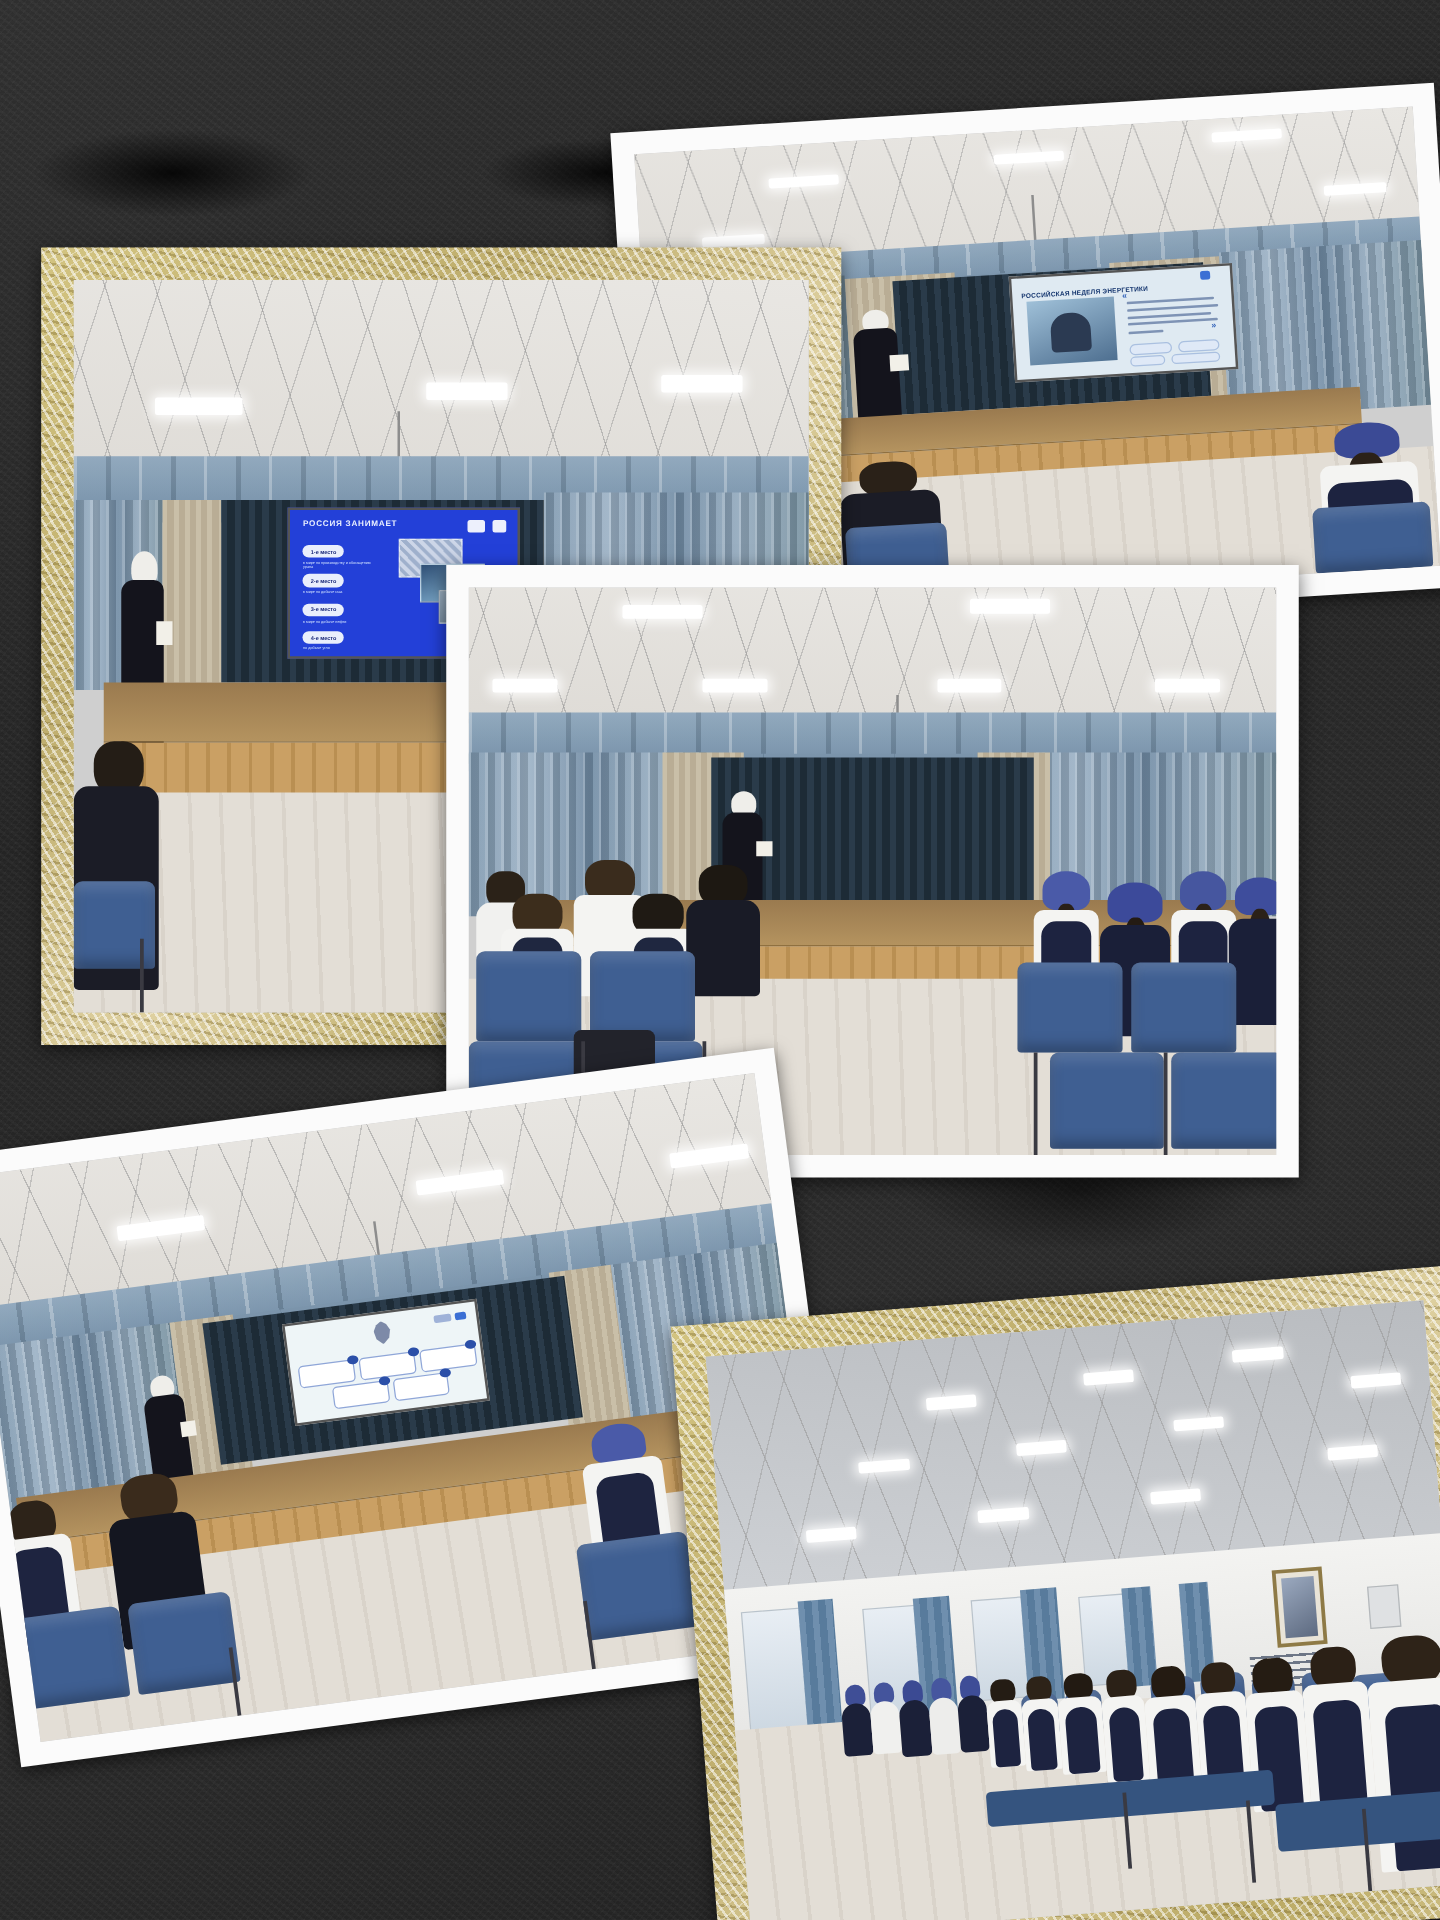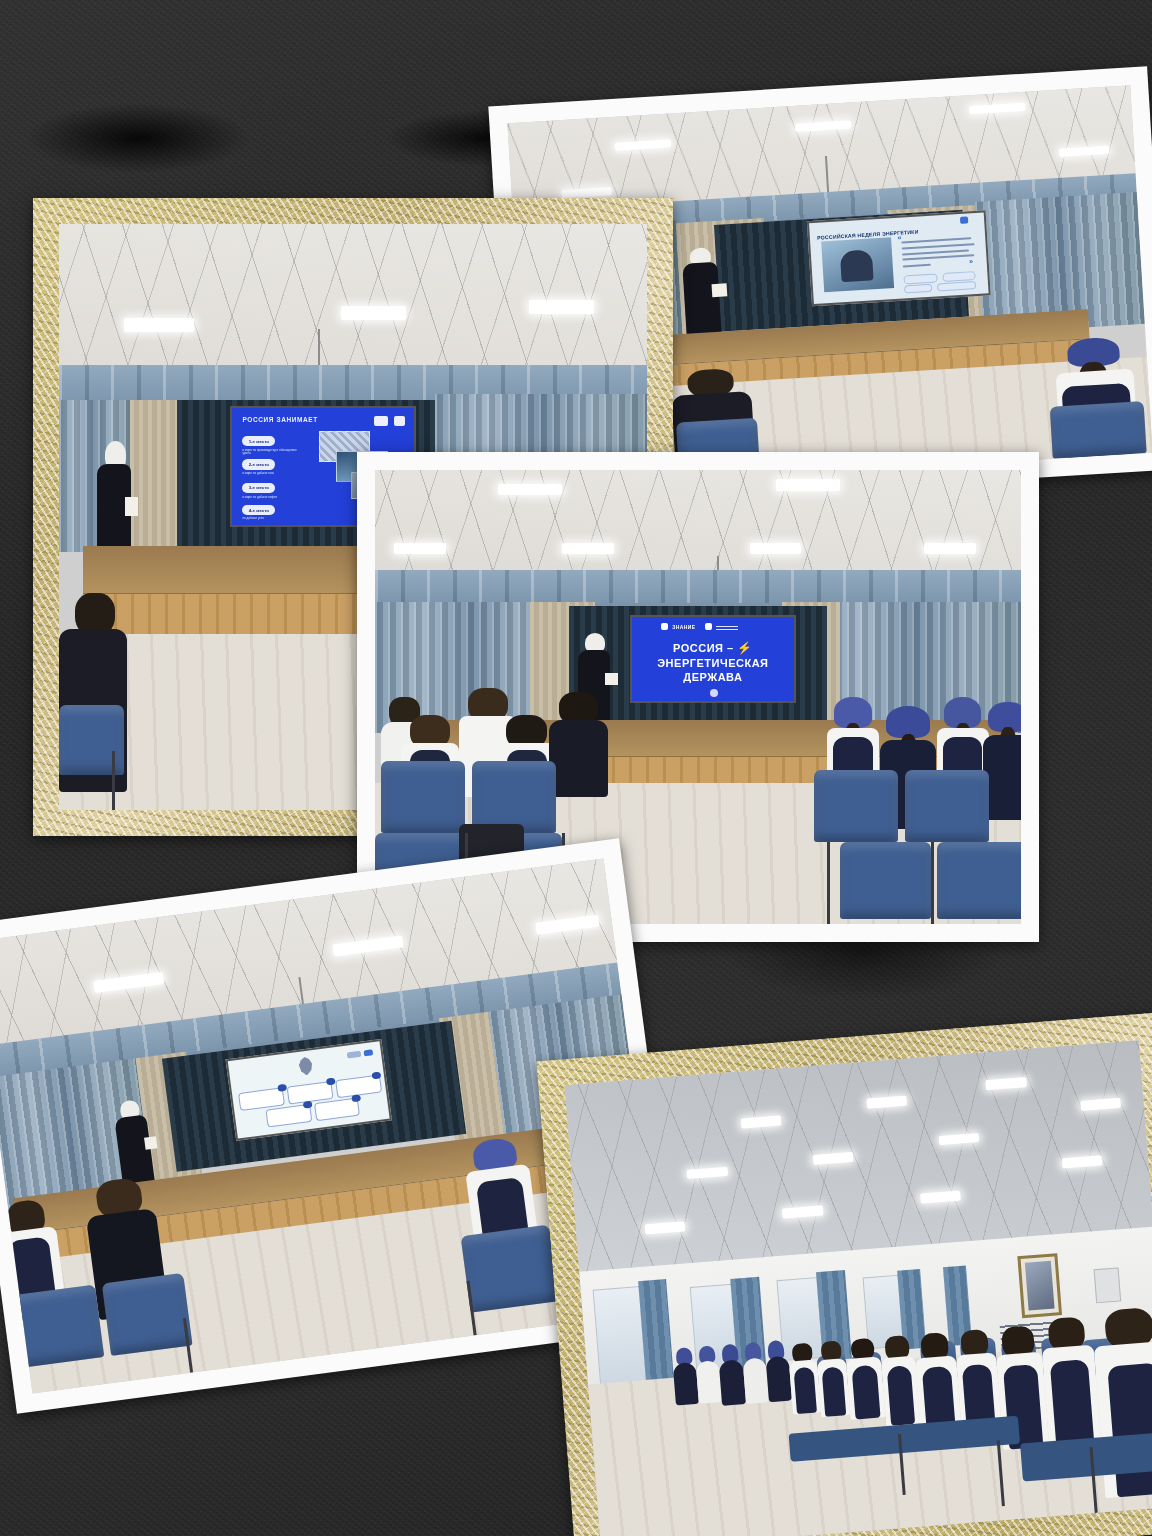--- a/index.html
+++ b/index.html
@@ -263,37 +263,20 @@
     <div class="projrod" style="left:53%;top:19%;height:12%;"></div>
     <div class="proj" style="left:50%;top:30%;width:6%;height:2.6%;"></div>
 
     <div class="valance" style="top:22%;height:9%;"></div>
     <div class="curtL" style="left:0;width:30%;top:29%;height:29%;"></div>
     <div class="curtR" style="right:0;width:33%;top:29%;height:29%;"></div>
     <div class="beige" style="left:24%;width:10%;top:29%;height:26%;"></div>
     <div class="beige" style="right:28%;width:9%;top:29%;height:26%;"></div>
     <div class="darkcurt" style="left:30%;top:30%;width:40%;height:25%;"></div>
 
-    <div class="screen" style="left:39.5%;top:32%;width:25%;height:18.5%;">
-      <div class="slide">
-        <div class="sl-head" style="left:18%;top:7%;">
-          <span style="display:inline-block;width:7px;height:7px;background:#fff;border-radius:2px;"></span>
-          <span style="color:#fff;font-size:5px;font-weight:700;letter-spacing:.4px;">ЗНАНИЕ</span>
-          <span style="display:inline-block;width:7px;height:7px;background:#fff;border-radius:2px;margin-left:5px;"></span>
-          <span style="display:inline-block;width:22px;height:6px;background:repeating-linear-gradient(0deg,#dfe7ff 0 1px,rgba(0,0,0,0) 1px 3px);"></span>
-        </div>
-        <div class="sl-title" style="top:30%;font-size:11px;">
-          <span>РОССИЯ –</span>
-          <span class="bolt" style="font-size:12px;">⚡</span>
-        </div>
-        <div class="sl-title" style="top:47%;font-size:11px;">ЭНЕРГЕТИЧЕСКАЯ</div>
-        <div class="sl-title" style="top:64%;font-size:11px;">ДЕРЖАВА</div>
-        <div style="position:absolute;left:48%;top:86%;width:8px;height:8px;background:rgba(255,255,255,.8);border-radius:50%;"></div>
-      </div>
-    </div>
 
     <div class="speaker" style="position:absolute;left:31%;top:36%;width:6%;height:24%;">
       <div class="sp-scarf" style="left:24%;top:0;width:52%;height:18%;"></div>
       <div class="sp-body" style="left:6%;top:15%;width:84%;height:85%;"></div>
       <div class="sp-paper" style="left:78%;top:36%;width:32%;height:11%;"></div>
     </div>
 
     <div class="stagefloor" style="left:3%;top:55%;width:94%;height:8%;"></div>
     <div class="stagefront" style="left:3%;top:63%;width:94%;height:8%;"></div>
     <div class="hallfloor" style="height:31%;"></div>

